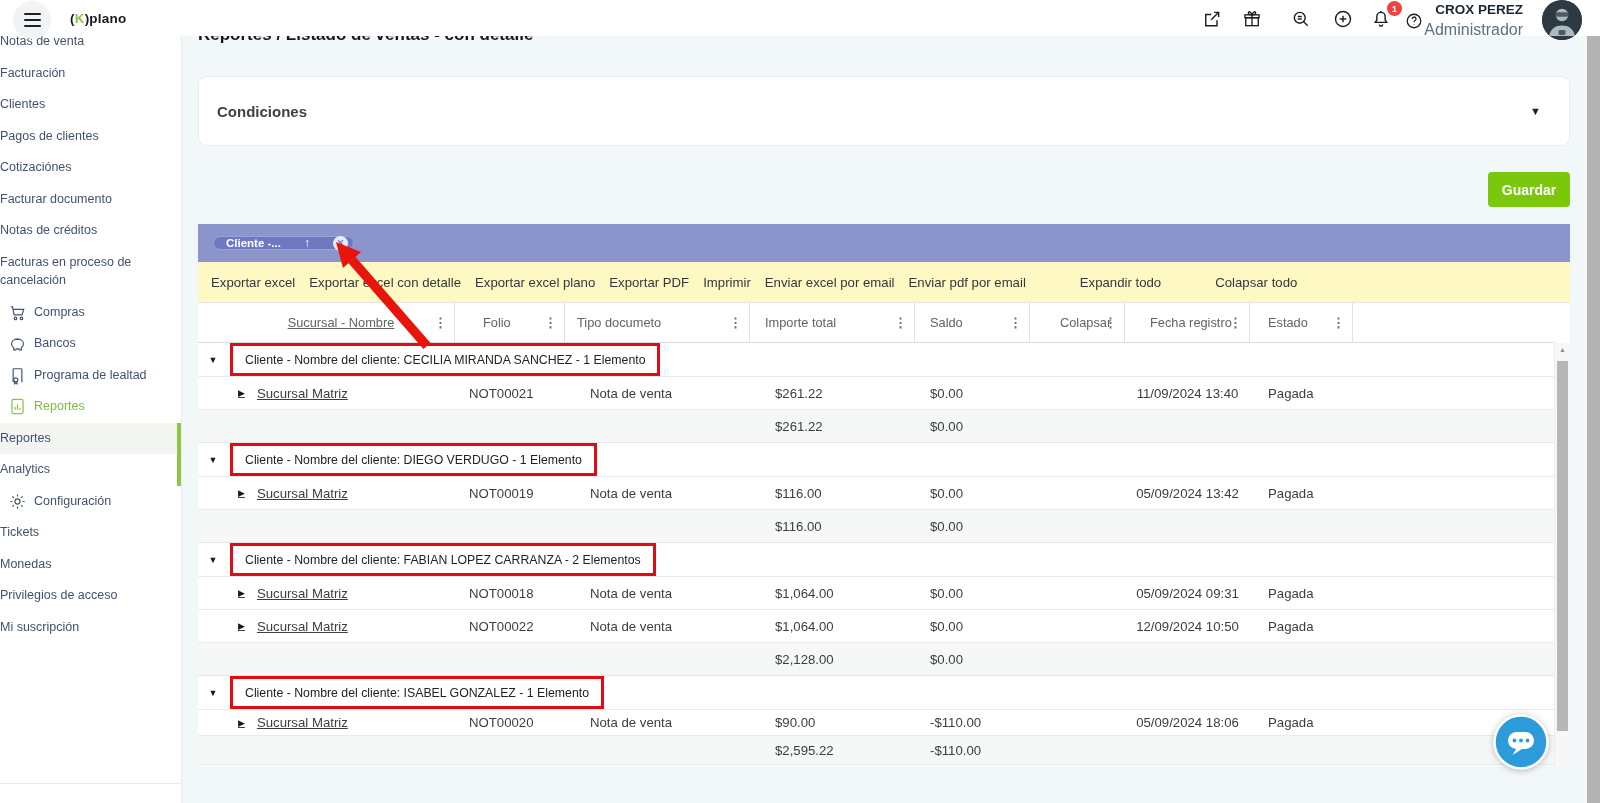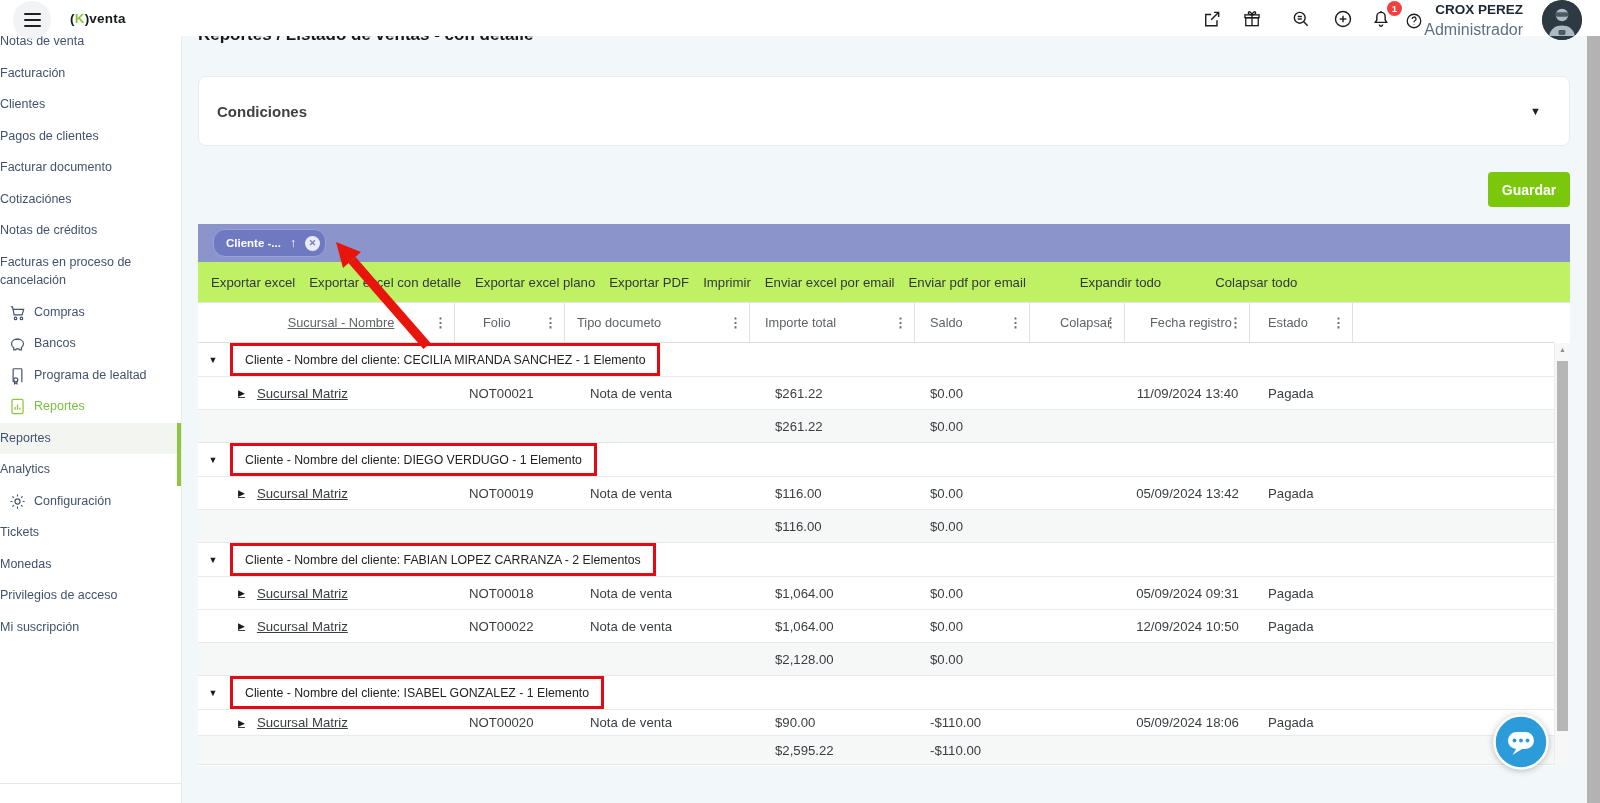--- a/index.html
+++ b/index.html
@@ -32,26 +32,26 @@
   .avatar { position:absolute; left:1542px; top:0; width:40px; height:40px; border-radius:50%; overflow:hidden; background:#2e3a42; cursor:pointer; }
 
   
   .page-title { position:absolute; left:198px; top:25px; font-size:17px; font-weight:bold; color:#16181d; z-index:5; }
   .card { position:absolute; left:198px; top:76px; width:1372px; height:70px; background:#fff; border:1px solid #e7ecf1; border-radius:8px; display:flex; align-items:center; padding:0 28px 0 18px; }
   .card-title { font-size:15px; font-weight:bold; color:#404040; flex:1; }
   .card-chevron { font-size:11px; color:#222; cursor:pointer; }
   .save-btn { position:absolute; left:1488px; top:172px; width:82px; height:35px; background:#7ac70c; color:#fff; font-weight:bold; font-size:14px; border:none; border-radius:4px; cursor:pointer; font-family:inherit; }
 
   .group-bar { position:absolute; left:198px; top:224px; width:1372px; height:38px; background:#8b94cb; display:flex; align-items:center; padding-left:15px; }
-  .chip { height:28px; background:#6e79c2; border:1px solid #9aa3d6; border-radius:12px; display:flex; align-items:center; padding:0 5px 0 12px; gap:9px; cursor:pointer;justify-content:flex-end; }
+  .chip { height:14px; background:#6e79c2; border:1px solid #9aa3d6; border-radius:12px; display:flex; align-items:center; padding:0 5px 0 12px; gap:23px; cursor:pointer;justify-content:flex-end; }
   .chip-label { color:#fff; font-size:11.5px; font-weight:bold; }
   .chip-arrow { color:#fff; font-size:12px; cursor:pointer; }
   .chip-close { width:15px; height:15px; border-radius:50%; background:#e9ecf8; color:#6e79c2; font-size:9px; font-weight:bold; display:flex; align-items:center; justify-content:center; cursor:pointer; }
 
-  .toolbar { position:absolute; left:198px; top:262px; width:1372px; height:41px; background:#bef264; border-bottom:1px solid #e5e5e5; display:flex; align-items:center; padding-left:6px; }
+  .toolbar { position:absolute; left:198px; top:262px; width:1372px; height:41px; background:#fef9c3; border-bottom:1px solid #e5e5e5; display:flex; align-items:center; padding-left:6px; }
   .tool-btn { font-size:13.2px; color:#34373c; padding:0 7px; background:none; border:none; cursor:pointer; font-family:inherit; white-space:nowrap; }
   .tool-btn.gap { margin-left:40px; }
 
   
   .table { position:absolute; left:198px; top:303px; width:1372px; height:463px; background:#fff; }
   .trow { display:flex; width:1356px; position:relative; }
   .thead { height:40px; border-bottom:1px solid #dcdcdc; }
   .hcell { position:relative; display:flex; align-items:center; height:100%; font-size:12.8px; color:#5f6368; border-right:1px solid #e0e0e0; }
   .kebab { position:absolute; right:7px; color:#6b6b6b; font-size:13px; font-weight:bold; cursor:pointer; }
   .c-arrow { width:30px; justify-content:center; }
@@ -113,24 +113,24 @@
       <div class="nav-item">
           <span>Facturación</span>
         </div>
       <div class="nav-item">
           <span>Clientes</span>
         </div>
       <div class="nav-item">
           <span>Pagos de clientes</span>
         </div>
       <div class="nav-item">
+          <span>Cotizaciónes</span>
+        </div>
+      <div class="nav-item">
           <span>Facturar documento</span>
-        </div>
-      <div class="nav-item">
-          <span>Cotizaciónes</span>
         </div>
       <div class="nav-item">
           <span>Notas de créditos</span>
         </div>
       <div class="nav-item tall">
           <span>Facturas en proceso de cancelación</span>
         </div>
 
       <div class="nav-item section">
         <span class="nav-icon">
@@ -204,21 +204,21 @@
   </aside>
 
   <h1 class="page-title">Reportes /  Listado de ventas - con detalle</h1>
 
   <header class="topbar">
     <div class="hamburger">
       <div class="bar"></div>
         <div class="bar"></div>
         <div class="bar"></div>
     </div>
-    <div class="logo"><span>(</span><span class="k">K</span><span>)</span><span>venta</span></div>
+    <div class="logo"><span>(</span><span class="k">K</span><span>)</span><span>plano</span></div>
 
     <svg class="tb-icon" style="left:1202px" viewBox="0 0 24 24" fill="none" stroke="#1d1d1f" stroke-width="1.7">
         <path d="M18 13.5V20H4.5V6.5H11"></path>
         <path d="M14.5 4H20v5.5"></path>
         <path d="M19.5 4.5L11 13"></path>
       </svg>
     <svg class="tb-icon" style="left:1242px" viewBox="0 0 24 24" fill="none" stroke="#1d1d1f" stroke-width="1.6">
         <rect x="4.5" y="10.5" width="15" height="9.5"></rect>
         <rect x="3.5" y="7" width="17" height="3.5"></rect>
         <line x1="12" y1="7" x2="12" y2="20"></line>

